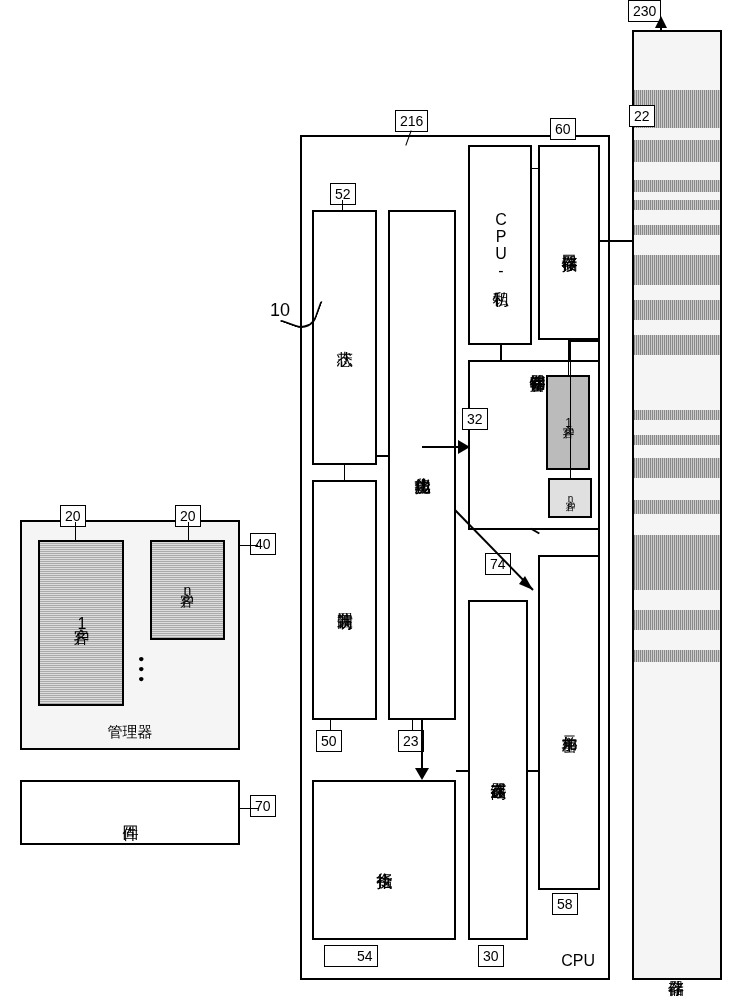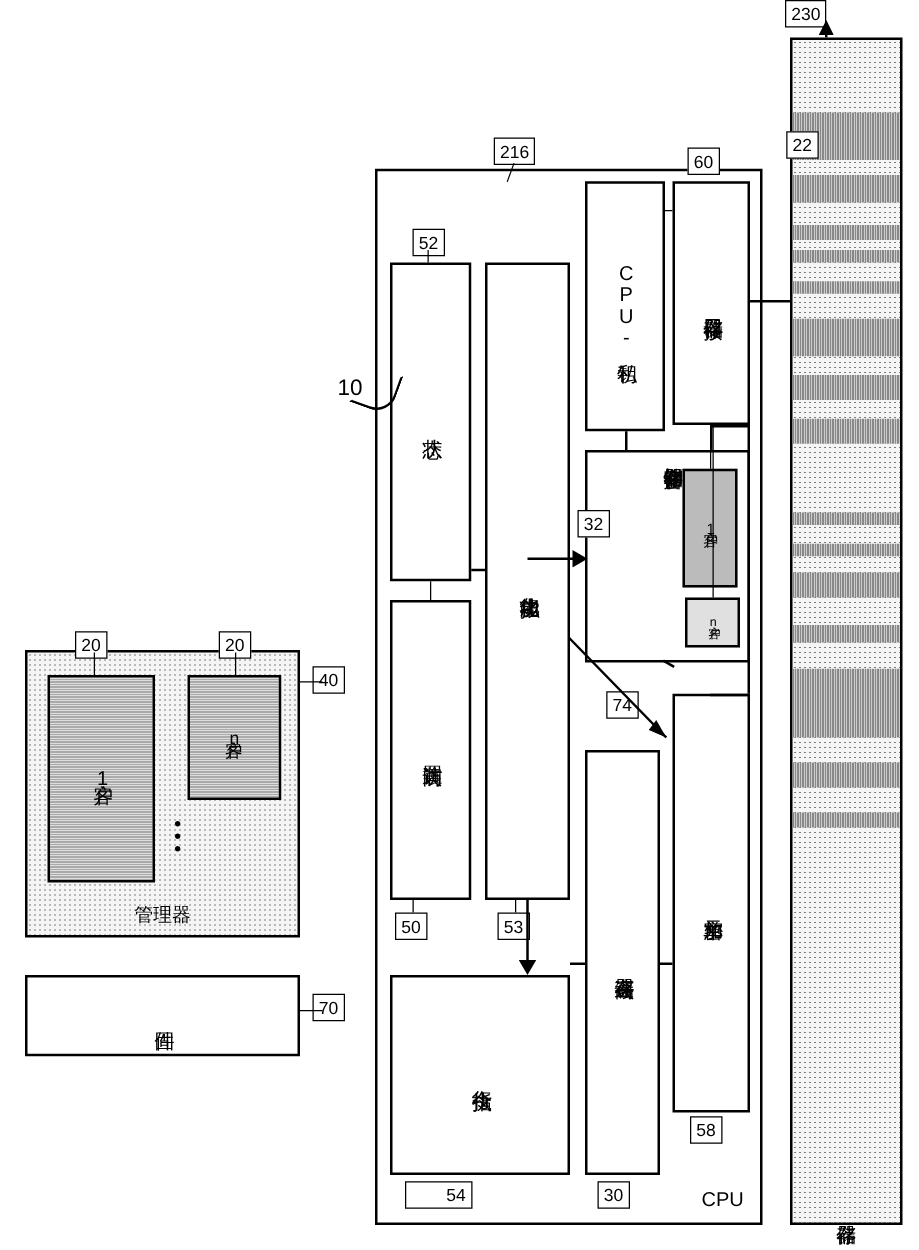--- a/index.html
+++ b/index.html
@@ -120,21 +120,21 @@
 
 <div class="box" style="left:312px; top:210px; width:65px; height:255px;">
   <span class="vtext">状态</span>
 </div>
 <div class="ref" style="left:330px; top:183px;">52</div>
 <div class="lead" style="left:342px; top:200px; width:1px; height:10px;"></div>
 
 <div class="box" style="left:388px; top:210px; width:68px; height:510px;">
   <span class="vtext">虚拟化功能</span>
 </div>
-<div class="ref" style="left:398px; top:730px;">53</div>
+<div class="ref" style="left:398px; top:730px;">23</div>
 <div class="lead" style="left:412px; top:720px; width:1px; height:10px;"></div>
 
 <div class="lead" style="left:344px; top:465px; width:1px; height:15px;"></div>
 <div class="lead" style="left:377px; top:455px; width:11px; height:2px;"></div>
 
 <div class="box" style="left:312px; top:780px; width:144px; height:160px;">
   <span class="vtext">指令执行</span>
 </div>
 <div class="ref" style="left:324px; top:945px;padding-left:32px;">54</div>
 

